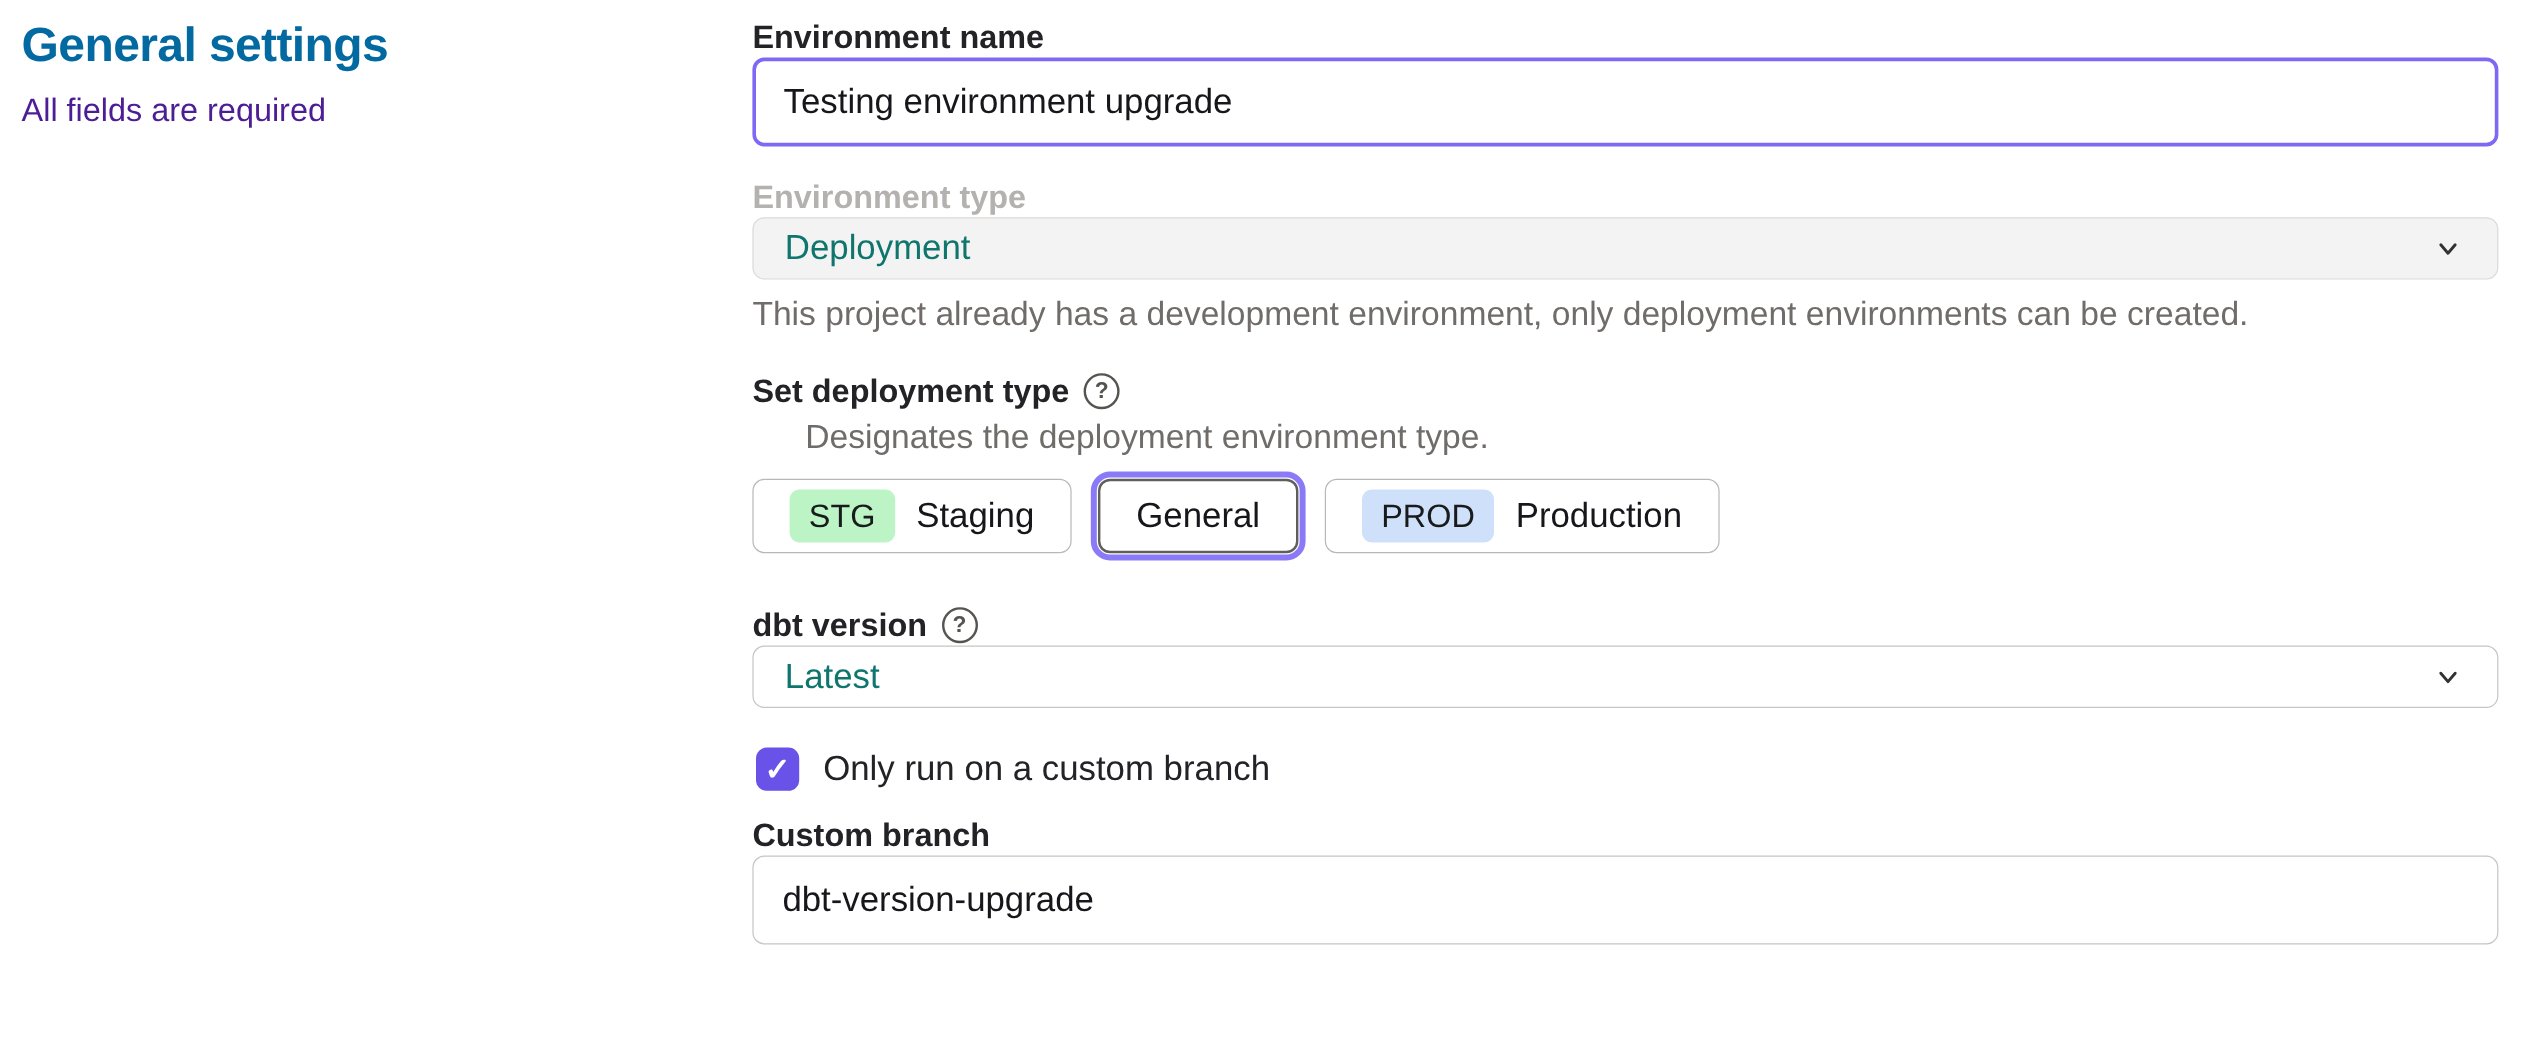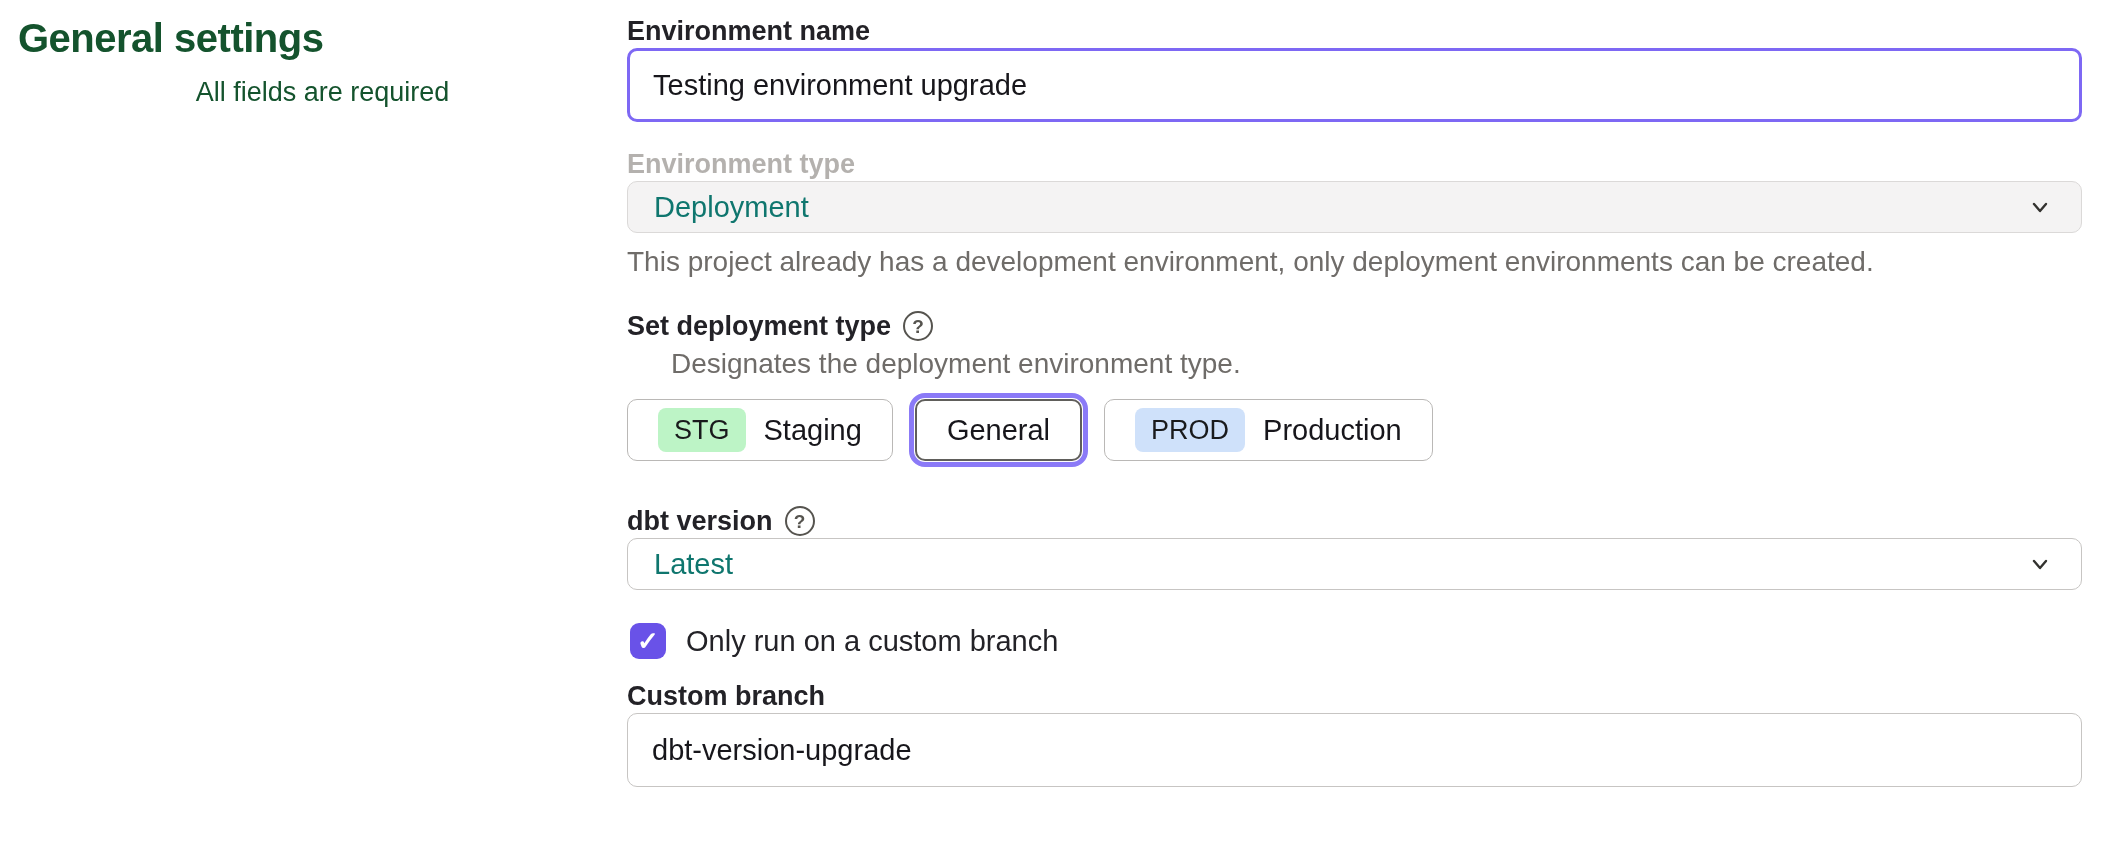--- a/index.html
+++ b/index.html
@@ -9,24 +9,24 @@
     height: 864px;
     font-family: "Liberation Sans", sans-serif;
     color: #1b1a1f;
     overflow: hidden;
   }
   .container { display: flex; width: 100%; height: 100%; }
 
   
   .left-col { width: 627px; flex: 0 0 627px; padding: 14px 0 0 18px; }
   .page-title {
-    font-size: 40px; font-weight: 700; letter-spacing: -0.5px; color: #14532d;
+    font-size: 40px; font-weight: 700; letter-spacing: -0.5px; color: #0369a1;
     line-height: 48px;
   }
-  .page-subtitle { margin-top: 14px; font-size: 27px; color: #14532d; line-height: 32px; text-align: center; }
+  .page-subtitle { margin-top: 14px; font-size: 27px; color: #4c1d95; line-height: 32px; }
 
   
   .form-col { flex: 1 1 auto; padding: 14px 34px 0 0; }
 
   .field-label {
     display: flex; align-items: center; gap: 12px;
     font-size: 27px; font-weight: 600; color: #232227; line-height: 34px;
   }
   .field-label.disabled { color: #b4b1ae; }
 

